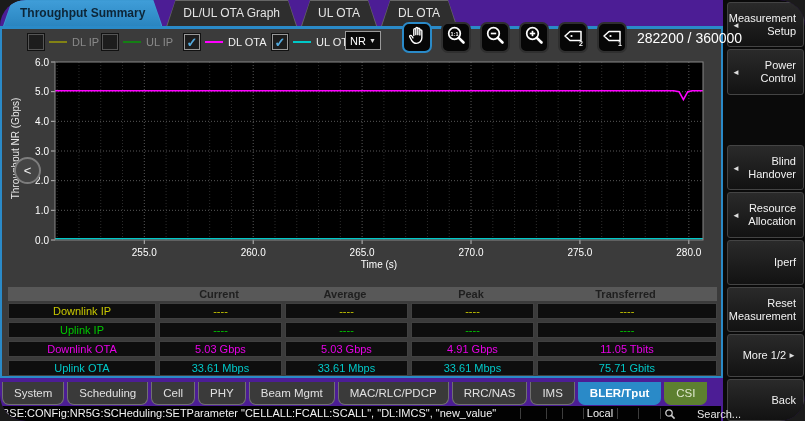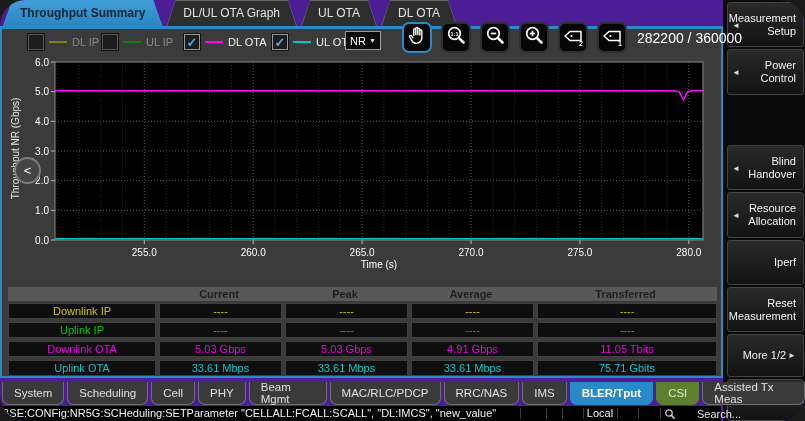--- a/index.html
+++ b/index.html
@@ -227,22 +227,22 @@
       <polyline points="27,32.77666666666667 645.5949579831939,32.77666666666667 651.0403361344545,33.66666666666666 655.3966386554627,41.67666666666665 659.7529411764708,33.66666666666666 664.109243697479,32.77666666666667 675,32.77666666666667" fill="none" stroke="#ff00ff" stroke-width="1.6"></polyline>
       <polyline points="27,180.81333333333333 675,180.81333333333333" fill="none" stroke="#00c8c8" stroke-width="1.6"></polyline>
       <rect x="27" y="4" width="648" height="178" fill="none" stroke="#878787"></rect>
       <text x="351" y="210" text-anchor="middle" font-size="10" fill="#fff" font-family="Liberation Sans, sans-serif">Time (s)</text>
     </svg>
   <div id="collapse-btn">&lt;</div>
 
   <div id="tbl-header">
       <span style="width: 148px;"></span>
       <span style="width: 126px;">Current</span>
+      <span style="width: 126px;">Average</span>
       <span style="width: 126px;">Peak</span>
-      <span style="width: 126px;">Average</span>
       <span style="width: 183px;">Transferred</span>
     </div>
   <div id="tbl-rows">
       <div class="trow" style="top: 303px; justify-content: flex-end;">
         <div class="tcell" style="width: 148px; color: rgb(200, 200, 0);">Downlink IP</div>
         <div class="tcell" style="width: 123px; color: rgb(200, 200, 0);">----</div>
         <div class="tcell" style="width: 123px; color: rgb(200, 200, 0);">----</div>
         <div class="tcell" style="width: 123px; color: rgb(200, 200, 0);">----</div>
         <div class="tcell" style="width: 180px; color: rgb(200, 200, 0);">----</div>
       </div>
@@ -273,21 +273,20 @@
       <div class="btab">System</div>
       <div class="btab">Scheduling</div>
       <div class="btab">Cell</div>
       <div class="btab">PHY</div>
       <div class="btab">Beam Mgmt</div>
       <div class="btab">MAC/RLC/PDCP</div>
       <div class="btab">RRC/NAS</div>
       <div class="btab">IMS</div>
       <div class="btab active">BLER/Tput</div>
       <div class="btab csi">CSI</div>
-      <div class="btab">Assisted Tx Meas</div>
     </div>
 
   <div id="status-bar">
     <div id="scpi">BSE:CONFig:NR5G:SCHeduling:SETParameter "CELLALL:FCALL:SCALL", "DL:IMCS",  "new_value"</div>
     <div id="local-cell">Local</div>
     <div id="search-cell">
       <svg width="12" height="12">
         <circle cx="5" cy="5" r="3.2" stroke="#ccc" stroke-width="1.3" fill="none"></circle>
         <line x1="7.6" y1="7.6" x2="10.6" y2="10.6" stroke="#ccc" stroke-width="1.5"></line>
       </svg>

